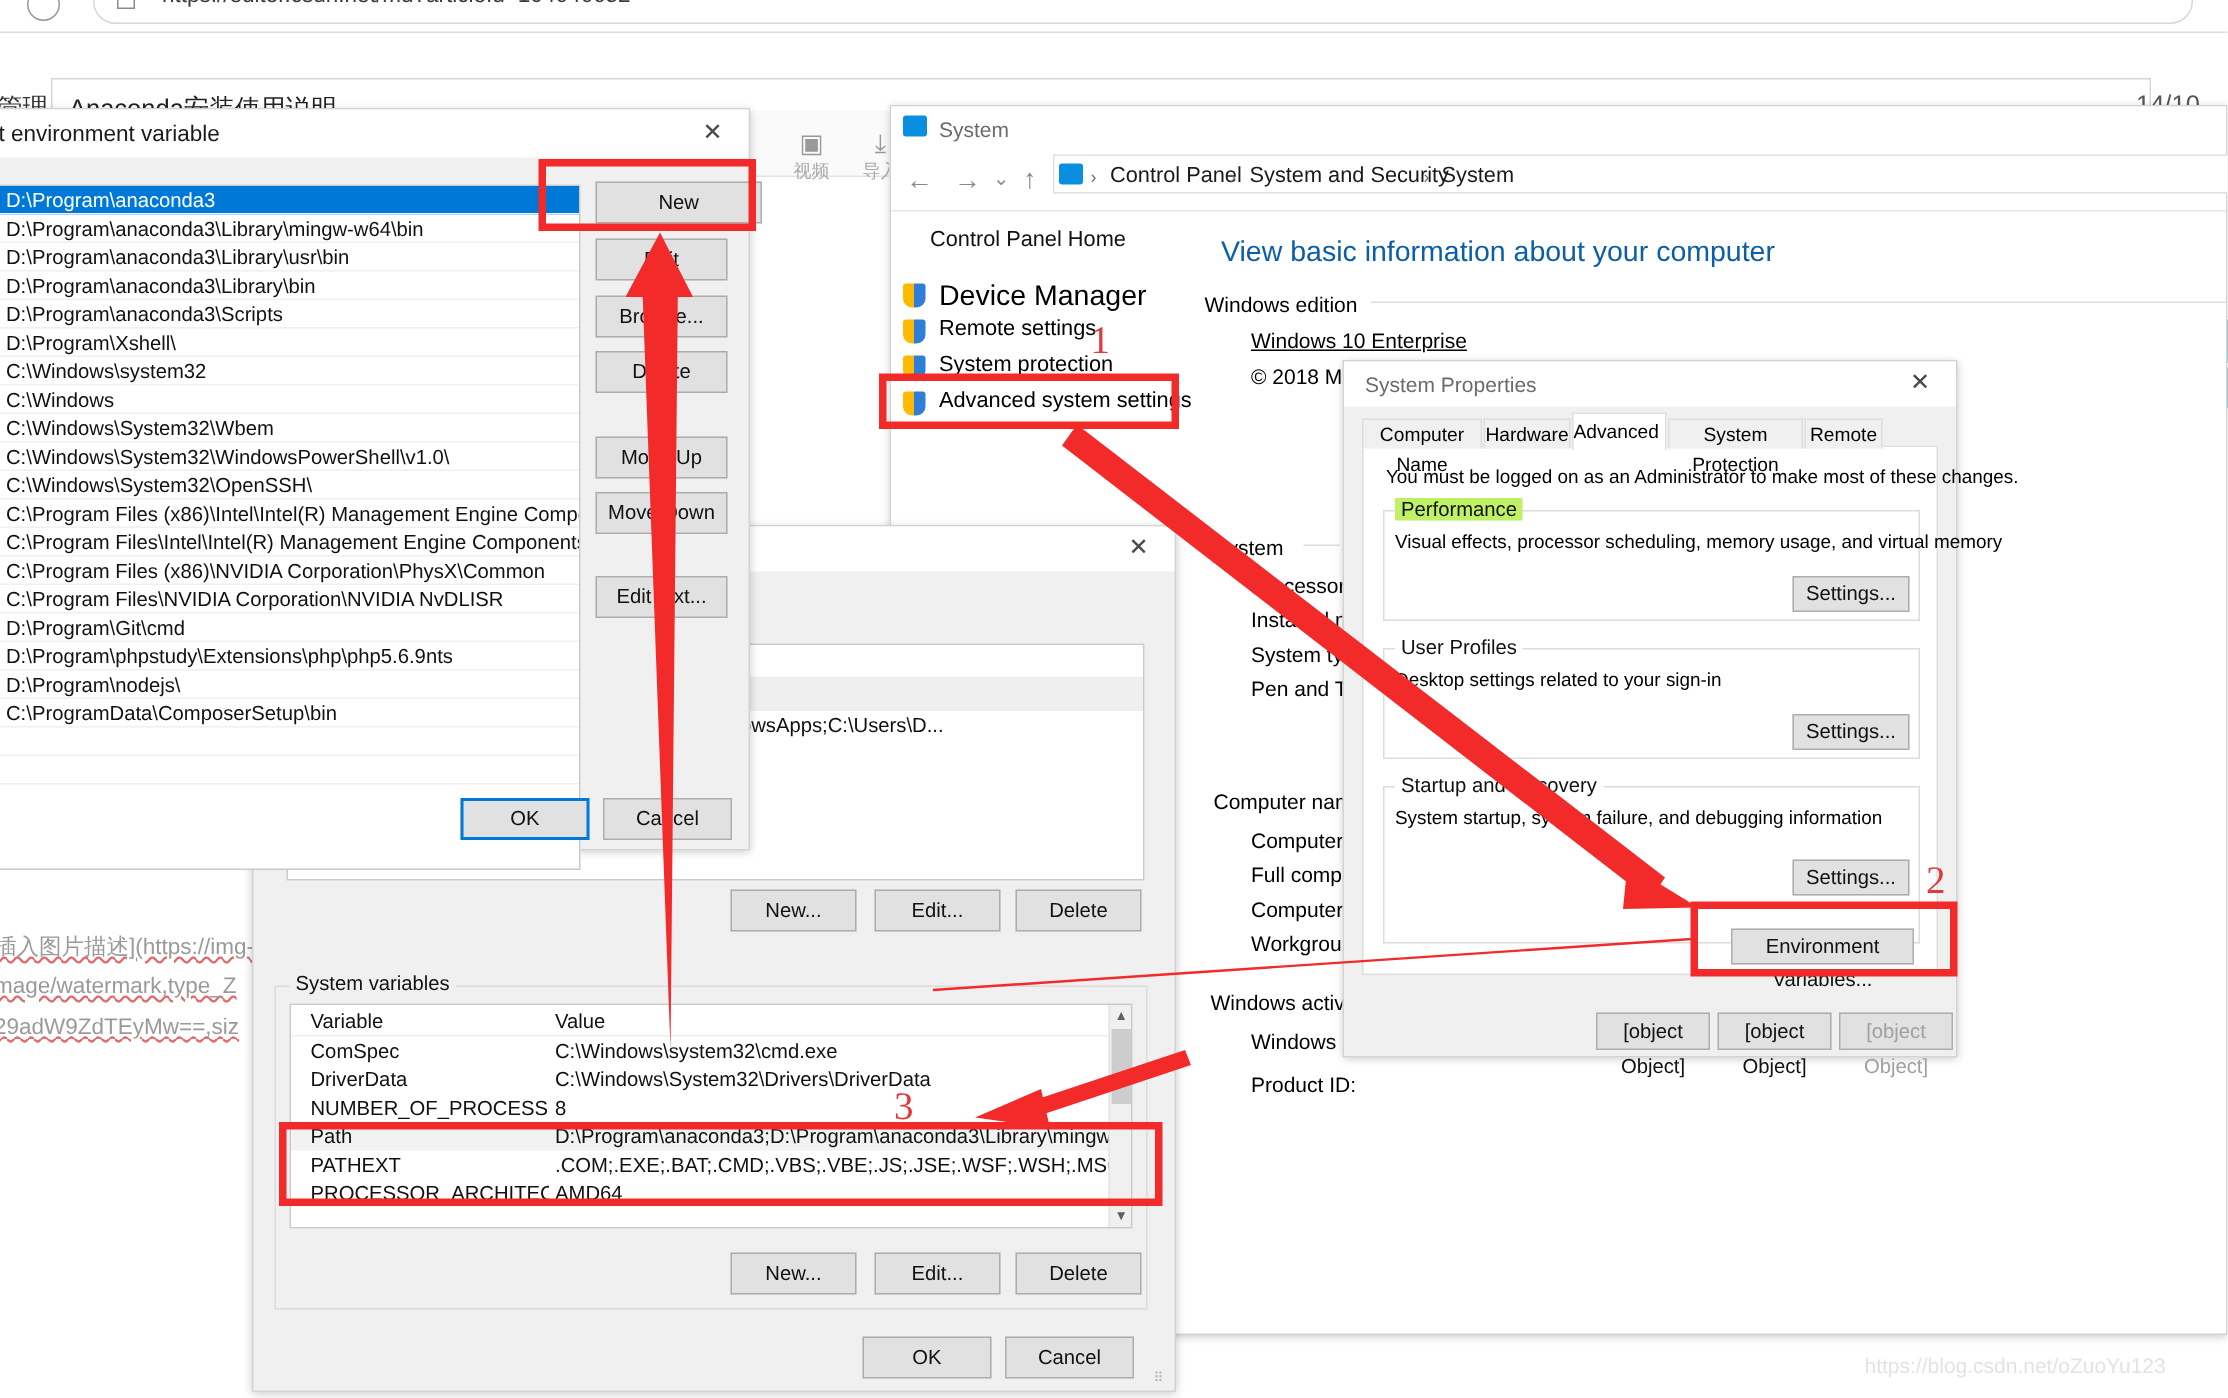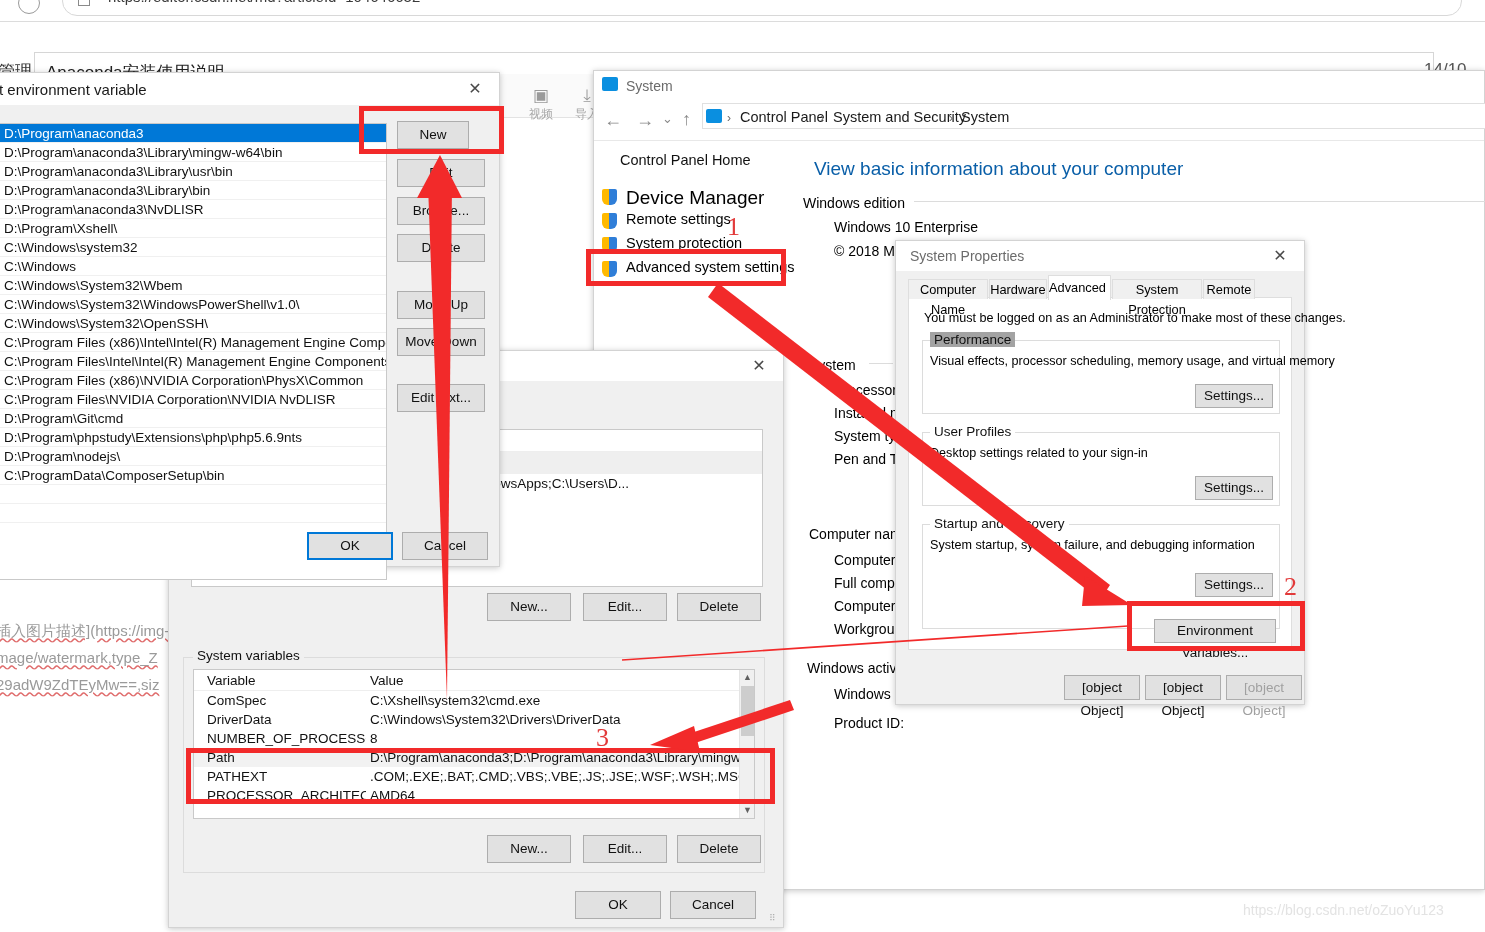--- a/index.html
+++ b/index.html
@@ -172,21 +172,21 @@
     </div>
     <div style="position:absolute;left:8px;top:188px;">
       <span style="position:absolute;left:0;top:2px;width:15px;height:16px;background:linear-gradient(90deg,#ffb900 0 50%,#2f7ed8 50% 100%);border-radius:2px 2px 6px 6px;"></span>
       <span style="position:absolute;left:24px;top:0;font-size:14.5px;white-space:nowrap;">Advanced system settings</span>
     </div>
 
     <div style="position:absolute;left:220px;top:87px;font-size:19px;color:#0a5fa8;white-space:nowrap;">View basic information about your computer</div>
 
     <div style="position:absolute;left:209px;top:124px;font-size:14px;white-space:nowrap;">Windows edition</div>
     <div style="position:absolute;left:320px;top:130px;width:1150px;height:1px;background:#dcdcdc;"></div>
-    <div style="position:absolute;left:240px;top:148px;font-size:14px;white-space:nowrap;">Windows 10 Enterprise</div>
+    <div style="position:absolute;left:240px;top:148px;font-size:14px;white-space:nowrap;text-decoration:underline;">Windows 10 Enterprise</div>
     <div style="position:absolute;left:240px;top:172px;font-size:14px;white-space:nowrap;">© 2018 Mic</div>
 
     <div style="position:absolute;left:215px;top:286px;font-size:14px;white-space:nowrap;">System</div>
     <div style="position:absolute;left:275px;top:292px;width:24px;height:1px;background:#dcdcdc;"></div>
     <div style="position:absolute;left:240px;top:311px;font-size:14px;white-space:nowrap;">Processor:</div>
     <div style="position:absolute;left:240px;top:334px;font-size:14px;white-space:nowrap;">Installed me</div>
     <div style="position:absolute;left:240px;top:357px;font-size:14px;white-space:nowrap;">System type</div>
     <div style="position:absolute;left:240px;top:380px;font-size:14px;white-space:nowrap;">Pen and Tou</div>
 
     <div style="position:absolute;left:215px;top:455px;font-size:14px;white-space:nowrap;">Computer nam</div>
@@ -229,21 +229,21 @@
     <div class="groupbox" style="left:14px; top:306px; width:582px; height:216px;"></div>
     <div class="grouplab" style="left:24px; top:297px;">System variables</div>
 
     <div class="listbox" style="left:24px; top:318px; width:562px; height:150px;">
       <div class="tbl-head">
         <div class="tc-var">Variable</div>
         <div class="tc-val">Value</div>
       </div>
       <div class="trow">
         <div class="tc-var">ComSpec</div>
-        <div class="tc-val">C:\Xshell\system32\cmd.exe</div>
+        <div class="tc-val">C:\Windows\system32\cmd.exe</div>
       </div>
       <div class="trow">
         <div class="tc-var">DriverData</div>
         <div class="tc-val">C:\Windows\System32\Drivers\DriverData</div>
       </div>
       <div class="trow">
         <div class="tc-var">NUMBER_OF_PROCESSORS</div>
         <div class="tc-val">8</div>
       </div>
       <div class="trow alt">
@@ -284,21 +284,21 @@
     <div style="position:absolute;left:12px;top:56px;right:12px;bottom:54px;background:#fff;border:1px solid #dedede;"></div>
     <div style="position:absolute;left:12px;top:38px;height:20px;width:80px;background:#f0f0f0;border:1px solid #dedede;border-bottom:none;font-size:12.8px;text-align:center;line-height:20px;">Computer Name</div>
     <div style="position:absolute;left:93px;top:38px;height:20px;width:58px;background:#f0f0f0;border:1px solid #dedede;border-bottom:none;font-size:12.8px;text-align:center;line-height:20px;">Hardware</div>
     <div style="position:absolute;left:152px;top:34px;height:25px;width:63px;background:#fff;border:1px solid #dedede;border-bottom:none;font-size:12.8px;line-height:24px;z-index:3;">Advanced</div>
     <div style="position:absolute;left:216px;top:38px;height:20px;width:90px;background:#f0f0f0;border:1px solid #dedede;border-bottom:none;font-size:12.8px;text-align:center;line-height:20px;">System Protection</div>
     <div style="position:absolute;left:307px;top:38px;height:20px;width:52px;background:#f0f0f0;border:1px solid #dedede;border-bottom:none;font-size:12.8px;text-align:center;line-height:20px;">Remote</div>
 
     <div style="position:absolute;left:28px;top:70px;font-size:12.6px;white-space:nowrap;">You must be logged on as an Administrator to make most of these changes.</div>
 
     <div class="groupbox" style="left:26px; top:99px; width:358px; height:74px; background:#fff;"></div>
-    <div class="grouplab" style="left:34px; top:91px; background:#a3a3a3;text-align:right;">Performance</div>
+    <div class="grouplab" style="left:34px; top:91px; background:#bef264;text-align:right;">Performance</div>
     <div style="position:absolute;left:34px;top:113px;font-size:12.6px;white-space:nowrap;">Visual effects, processor scheduling, memory usage, and virtual memory</div>
     <div class="wbtn" style="left:299px; top:143px; width:78px; height:24px; line-height:22px;">Settings...</div>
 
     <div class="groupbox" style="left:26px; top:191px; width:358px; height:74px; background:#fff;"></div>
     <div class="grouplab" style="left:34px; top:183px; background:#fff;">User Profiles</div>
     <div style="position:absolute;left:34px;top:205px;font-size:12.6px;white-space:nowrap;">Desktop settings related to your sign-in</div>
     <div class="wbtn" style="left:299px; top:235px; width:78px; height:24px; line-height:22px;">Settings...</div>
 
     <div class="groupbox" style="left:26px; top:283px; width:358px; height:105px; background:#fff;"></div>
     <div class="grouplab" style="left:34px; top:275px; background:#fff;">Startup and Recovery</div>
@@ -316,40 +316,40 @@
     <div class="win-title" style="height:32px;">
       <div class="cap" style="left:10px;top:8px;font-size:15px;color:#1a1a1a;">t environment variable</div>
       <div class="win-close" style="line-height:32px;">✕</div>
     </div>
 
     <div class="listbox" style="left:10px; top:50px; width:388px; height:457px;">
       <div class="lrow sel">D:\Program\anaconda3</div>
       <div class="lrow">D:\Program\anaconda3\Library\mingw-w64\bin</div>
       <div class="lrow">D:\Program\anaconda3\Library\usr\bin</div>
       <div class="lrow">D:\Program\anaconda3\Library\bin</div>
-      <div class="lrow">D:\Program\anaconda3\NvDLISR</div>
+      <div class="lrow">D:\Program\anaconda3\Scripts</div>
       <div class="lrow">D:\Program\Xshell\</div>
       <div class="lrow">C:\Windows\system32</div>
       <div class="lrow">C:\Windows</div>
       <div class="lrow">C:\Windows\System32\Wbem</div>
       <div class="lrow">C:\Windows\System32\WindowsPowerShell\v1.0\</div>
       <div class="lrow">C:\Windows\System32\OpenSSH\</div>
       <div class="lrow">C:\Program Files (x86)\Intel\Intel(R) Management Engine Component...</div>
       <div class="lrow">C:\Program Files\Intel\Intel(R) Management Engine Components\DAL</div>
       <div class="lrow">C:\Program Files (x86)\NVIDIA Corporation\PhysX\Common</div>
       <div class="lrow">C:\Program Files\NVIDIA Corporation\NVIDIA NvDLISR</div>
       <div class="lrow">D:\Program\Git\cmd</div>
       <div class="lrow">D:\Program\phpstudy\Extensions\php\php5.6.9nts</div>
       <div class="lrow">D:\Program\nodejs\</div>
       <div class="lrow">C:\ProgramData\ComposerSetup\bin</div>
       <div class="lrow"></div>
       <div class="lrow"></div>
     </div>
 
-    <div class="wbtn" style="left:408px; top:48px; width:72px; height:28px;">New</div>
+    <div class="wbtn" style="left:408px; top:48px; width:111px; height:28px;">New</div>
     <div class="wbtn" style="left:408px; top:86px; width:88px; height:28px;">Edit</div>
     <div class="wbtn" style="left:408px; top:124px; width:88px; height:28px;">Browse...</div>
     <div class="wbtn" style="left:408px; top:161px; width:88px; height:28px;">Delete</div>
     <div class="wbtn" style="left:408px; top:218px; width:88px; height:28px;">Move Up</div>
     <div class="wbtn" style="left:408px; top:255px; width:88px; height:28px;">Move Down</div>
     <div class="wbtn" style="left:408px; top:311px; width:88px; height:28px;">Edit text...</div>
 
     <div class="wbtn def" style="left:318px; top:459px; width:86px; height:28px;">OK</div>
     <div class="wbtn" style="left:413px; top:459px; width:86px; height:28px;">Cancel</div>
   </div>

